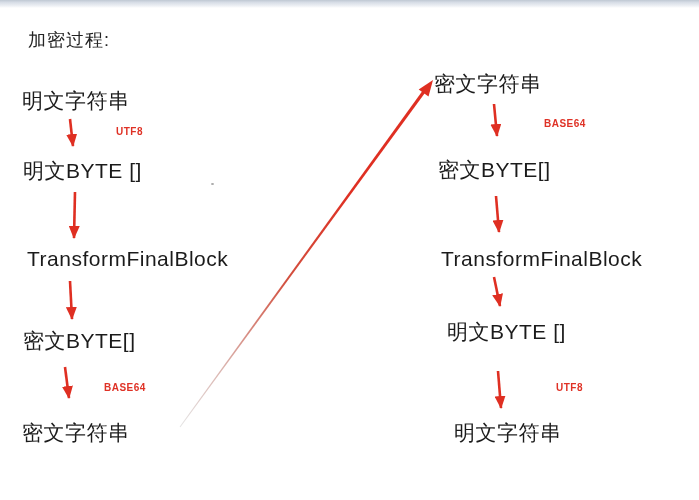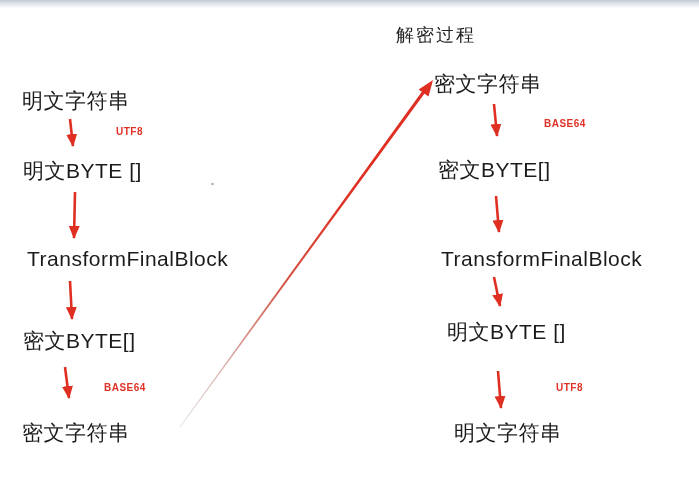--- a/index.html
+++ b/index.html
@@ -22,36 +22,36 @@
   svg.overlay{position:absolute;left:0;top:0;pointer-events:none;}
   .speck{position:absolute;width:3px;height:2px;background:#a9a9a9;border-radius:50%;}
 </style>
 </head>
 <body>
 
 <div id="stage">
 
   <div class="topbar"></div>
 
+  <div class="txt title" style="left:28px;top:31px;">加密过程:</div>
 
   <div class="txt step" style="left:22px;top:89px;">明文字符串</div>
 
   <div class="txt rlabel" style="left:116px;top:126px;">UTF8</div>
 
   <div class="txt step" style="left:23px;top:159px;">明文BYTE []</div>
 
   <div class="txt step" style="left:27px;top:247px;">TransformFinalBlock</div>
 
   <div class="txt step" style="left:23px;top:329px;">密文BYTE[]</div>
 
   <div class="txt rlabel" style="left:104px;top:382px;">BASE64</div>
 
   <div class="txt step" style="left:22px;top:421px;">密文字符串</div>
 
-  <div class="txt title" style="left:396px;top:26px;letter-spacing:2px;">解密过程</div>
 
   <div class="txt step" style="left:434px;top:72px;">密文字符串</div>
 
   <div class="txt rlabel" style="left:544px;top:118px;">BASE64</div>
 
   <div class="txt step" style="left:438px;top:158px;">密文BYTE[]</div>
 
   <div class="txt step" style="left:441px;top:247px;">TransformFinalBlock</div>
 
   <div class="txt step" style="left:447px;top:320px;">明文BYTE []</div>

